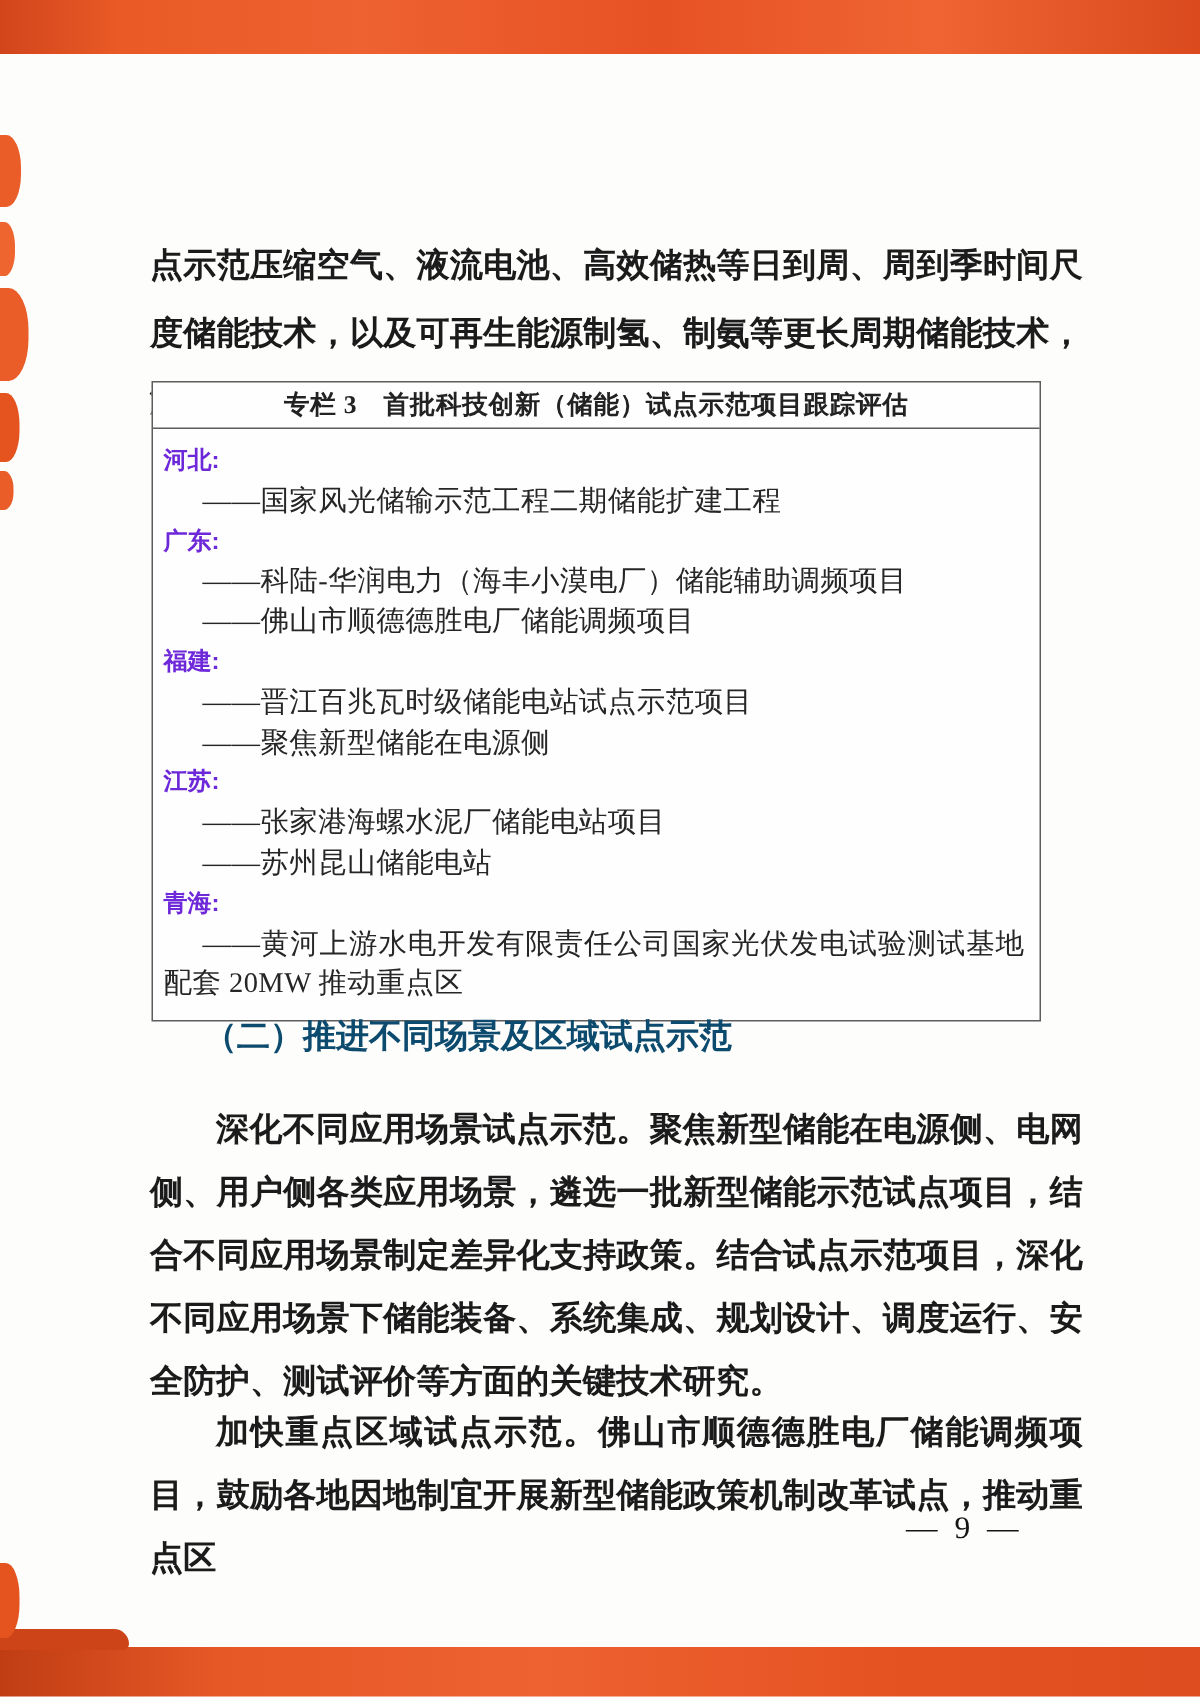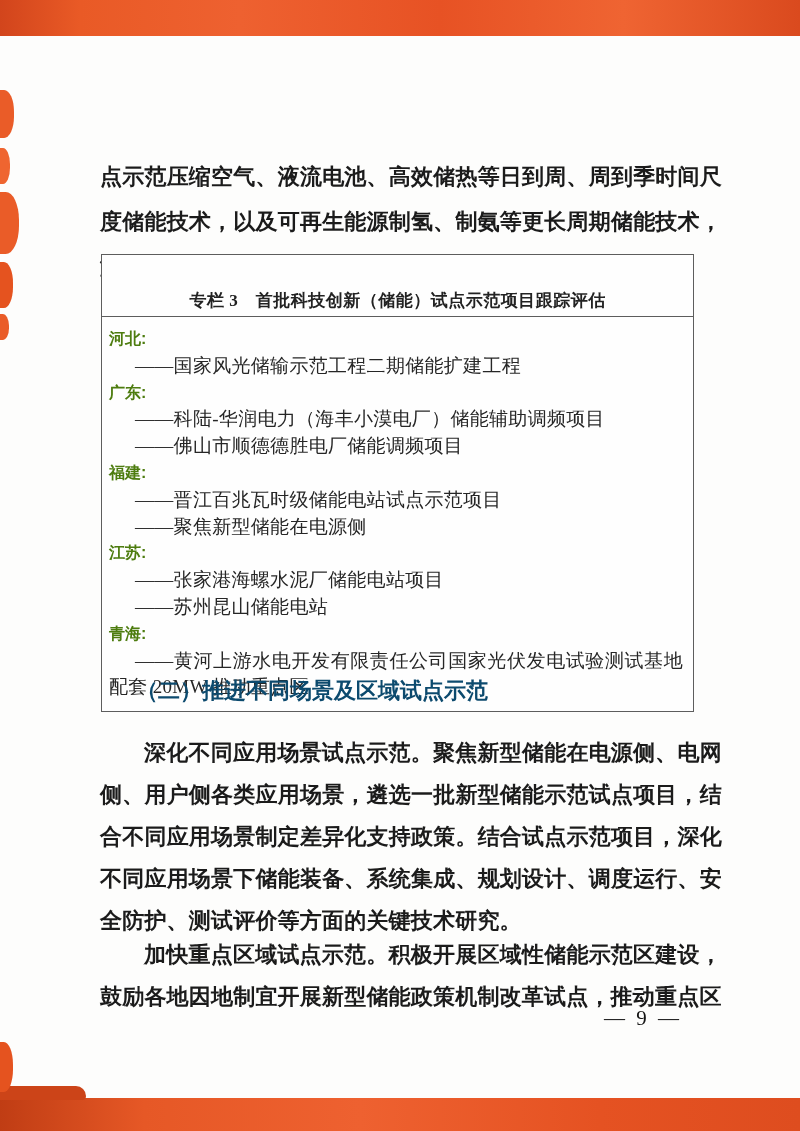--- a/index.html
+++ b/index.html
@@ -45,25 +45,24 @@
   
   .cbox{
     position:absolute;left:101px;top:254px;width:593px;box-sizing:border-box;
     border:1px solid #5d5d5d;background:#fefefe;
   }
   .cbox-header{
     height:30px;line-height:30px;text-align:center;
     font-family:"Liberation Serif","DejaVu Serif",serif;
     font-weight:700;font-size:17px;letter-spacing:.5px;color:#222;
     border-bottom:1px solid #5d5d5d;
-    margin-top:31px;
   }
   .cbox-body{padding:9px 10px 10px 7px;}
   .province{
-    font-size:16px;font-weight:700;line-height:26.8px;color:#4d7c0f;
+    font-size:16px;font-weight:700;line-height:26.8px;color:#6d28d9;
     font-family:"Liberation Sans","DejaVu Sans",sans-serif;
   }
   .item{
     font-size:19px;line-height:26.8px;color:#262626;letter-spacing:.3px;
     font-family:"Liberation Serif","DejaVu Serif",serif;
     text-indent:26px;text-align:justify;
   }
 
   .page-num{
     position:absolute;left:604px;top:1006px;
@@ -100,15 +99,15 @@
     <div class="province">江苏:</div>
     <div class="item">——张家港海螺水泥厂储能电站项目</div>
     <div class="item">——苏州昆山储能电站</div>
     <div class="province">青海:</div>
     <div class="item">——黄河上游水电开发有限责任公司国家光伏发电试验测试基地配套 20MW 推动重点区</div>
   </div>
 </div>
 
 <div class="section-heading">（二）推进不同场景及区域试点示范</div>
 <p class="para" id="para2">深化不同应用场景试点示范。聚焦新型储能在电源侧、电网侧、用户侧各类应用场景，遴选一批新型储能示范试点项目，结合不同应用场景制定差异化支持政策。结合试点示范项目，深化不同应用场景下储能装备、系统集成、规划设计、调度运行、安全防护、测试评价等方面的关键技术研究。</p>
-<p class="para" id="para3">加快重点区域试点示范。积极开展区域性储能示范区建设，鼓励各地因地制宜开展新型储能政策机制改革试点，推动重点区</p>
+<p class="para" id="para3">加快重点区域试点示范。佛山市顺德德胜电厂储能调频项目，鼓励各地因地制宜开展新型储能政策机制改革试点，推动重点区</p>
 
 <div class="page-num">— 9 —</div>
 
 </body></html>

